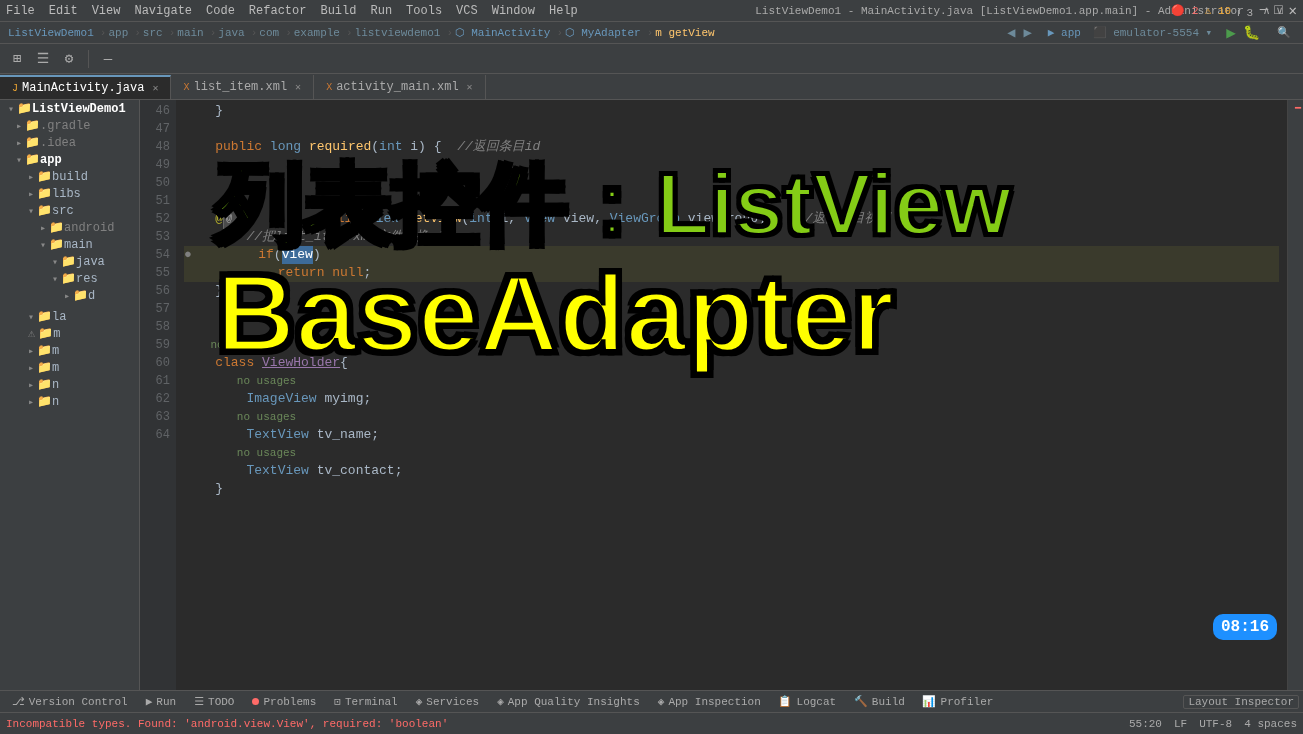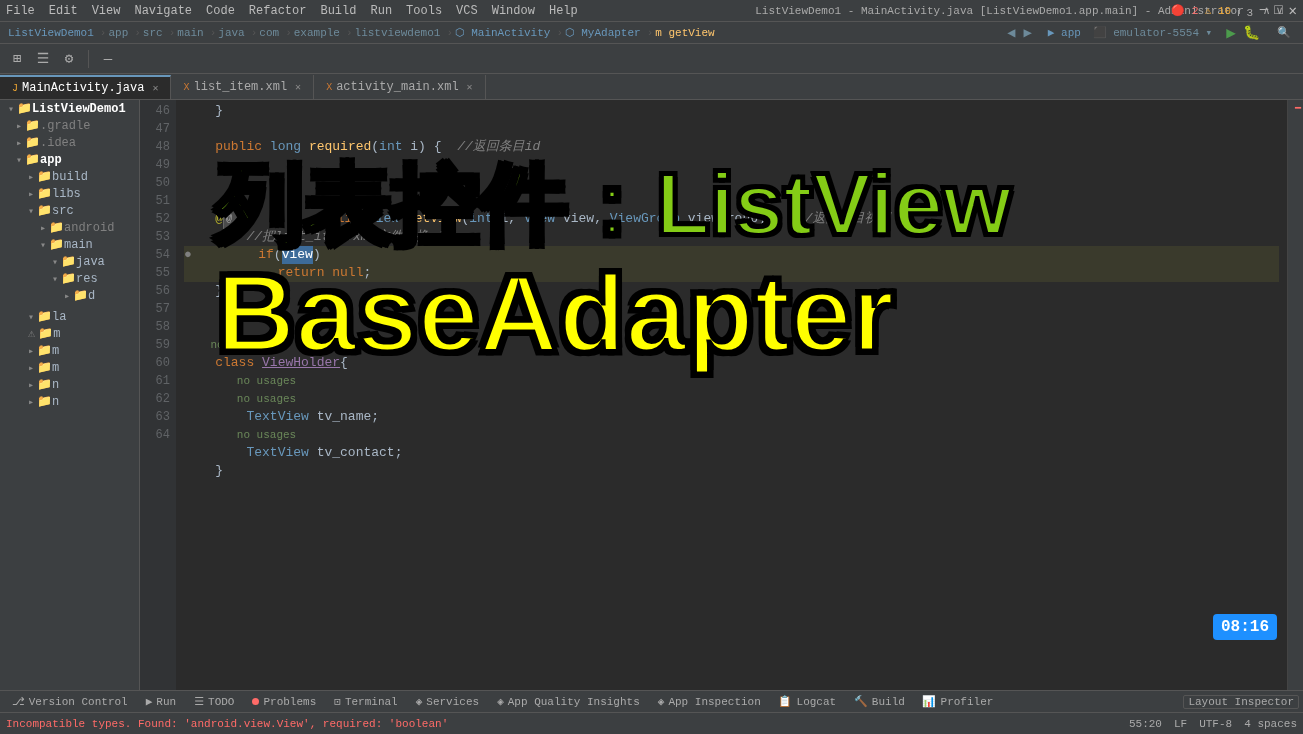--- a/index.html
+++ b/index.html
@@ -270,21 +270,21 @@
     
     #time-badge {
       position: absolute;
       bottom: 50px;
       right: 10px;
       background: #1e90ff;
       color: white;
       font-size: 16px;
       font-weight: bold;
       padding: 4px 8px;
-      border-radius: 4px;
+      border-radius: 10px;
       z-index: 20;
     }
   </style>
 </head>
 <body>
 
 <div id="menu-bar">
   <span>File</span>
   <span>Edit</span>
   <span>View</span>
@@ -539,20 +539,23 @@
         <div class="code-line">
           <span style="color:#6a8759;font-size:11px">    no usages</span>
         </div>
         <div class="code-line">
           <span class="plain">    </span><span class="kw">class</span><span class="plain"> </span><span style="color:#9876aa;text-decoration:underline">ViewHolder</span><span class="plain">{</span>
         </div>
         <div class="code-line">
           <span style="color:#6a8759;font-size:11px">        no usages</span>
         </div>
         <div class="code-line">
+          <span class="plain">        </span><span class="type">ImageView</span><span class="plain"> myimg;</span>
+        </div>
+        <div class="code-line">
           <span style="color:#6a8759;font-size:11px">        no usages</span>
         </div>
         <div class="code-line">
           <span class="plain">        </span><span class="type">TextView</span><span class="plain"> tv_name;</span>
         </div>
         <div class="code-line">
           <span style="color:#6a8759;font-size:11px">        no usages</span>
         </div>
         <div class="code-line">
           <span class="plain">        </span><span class="type">TextView</span><span class="plain"> tv_contact;</span>

